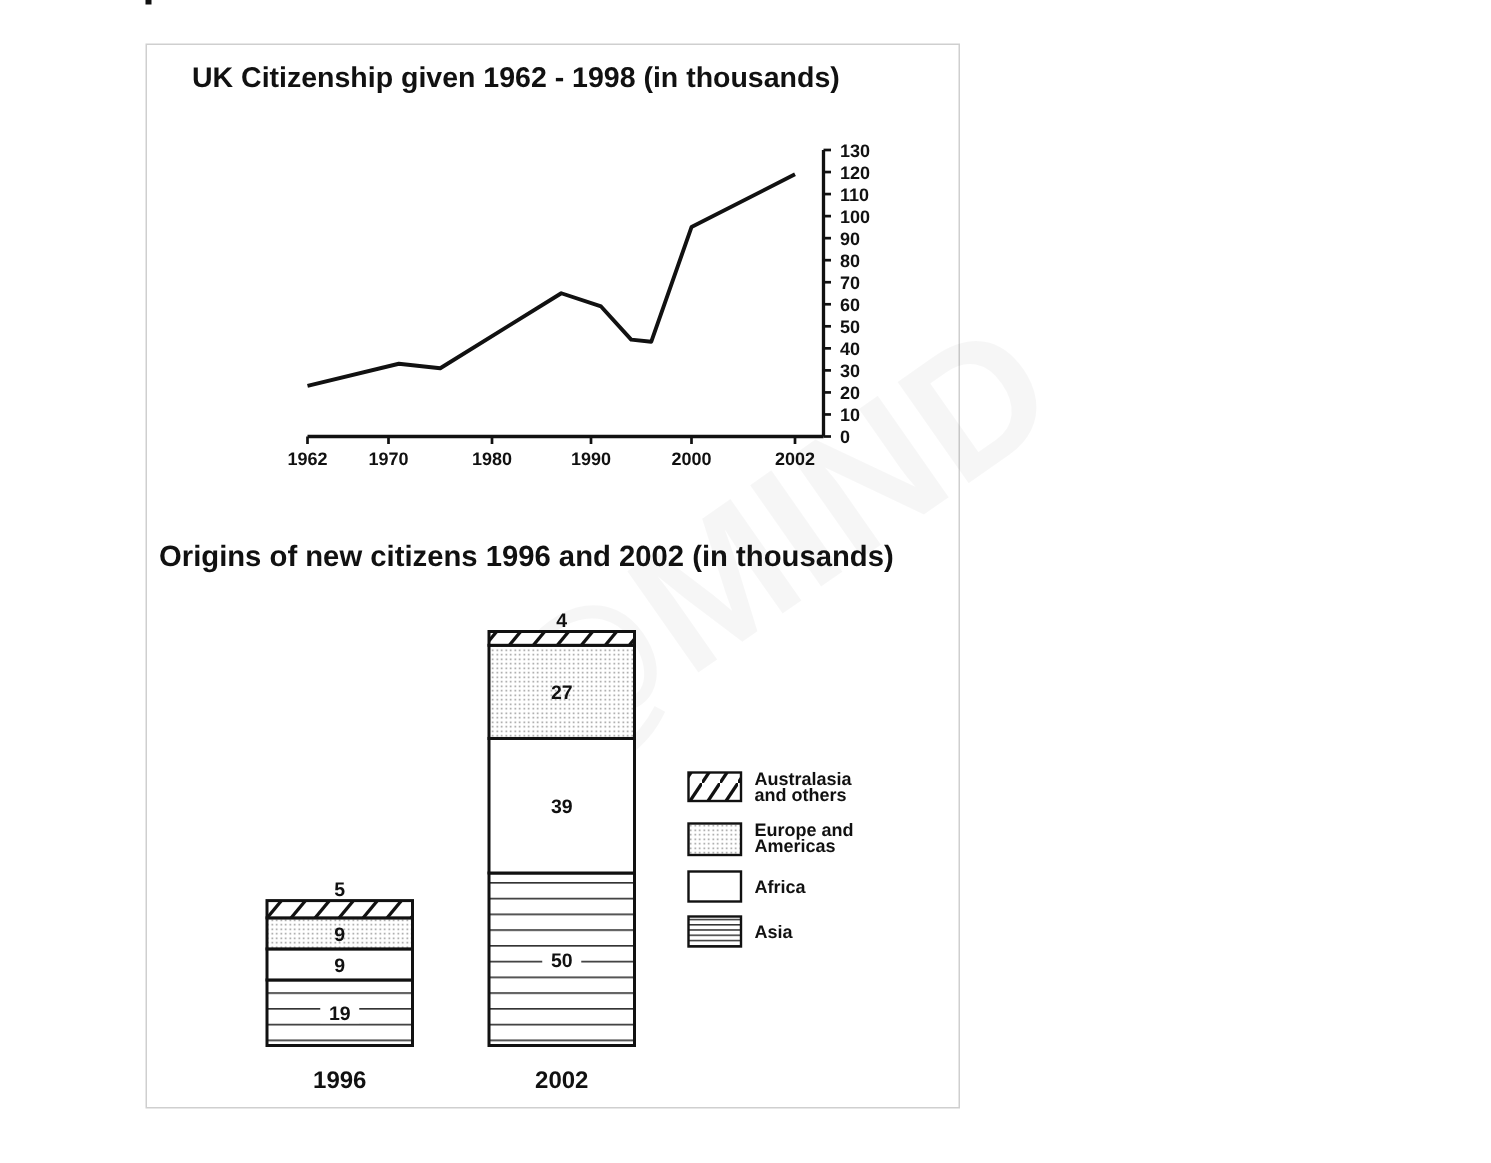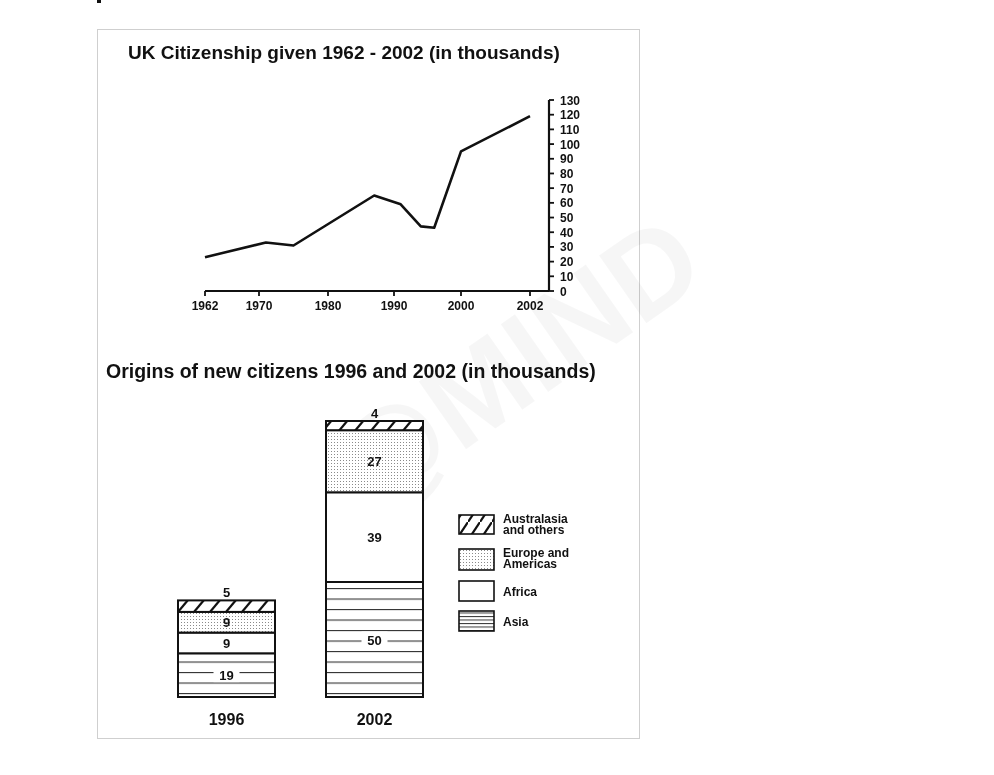--- a/index.html
+++ b/index.html
@@ -16,21 +16,21 @@
                color:rgba(0,0,0,0.035); transform:rotate(-35deg); transform-origin:left top;
                white-space:nowrap; pointer-events:none; }
 </style>
 </head>
 <body>
 
 <div class="corner-mark"></div>
 <div class="frame"></div>
 <div class="watermark">@MIND</div>
 
-<div class="title t1">UK Citizenship given 1962 - 2002 (in thousands)</div>
+<div class="title t1">UK Citizenship given 1962 - 1998 (in thousands)</div>
 <div class="title t2">Origins of new citizens 1996 and 2002 (in thousands)</div>
 
 <svg id="charts" width="994" height="775">
   <defs>
     <pattern id="dots" width="3" height="3" patternUnits="userSpaceOnUse">
       <rect width="3" height="3" fill="#fff"></rect>
       <rect x="1" y="1" width="1" height="1" fill="#8a8a8a"></rect>
     </pattern>
     <pattern id="hatch" width="16" height="12" patternUnits="userSpaceOnUse">
       <rect width="16" height="12" fill="#fff"></rect>

